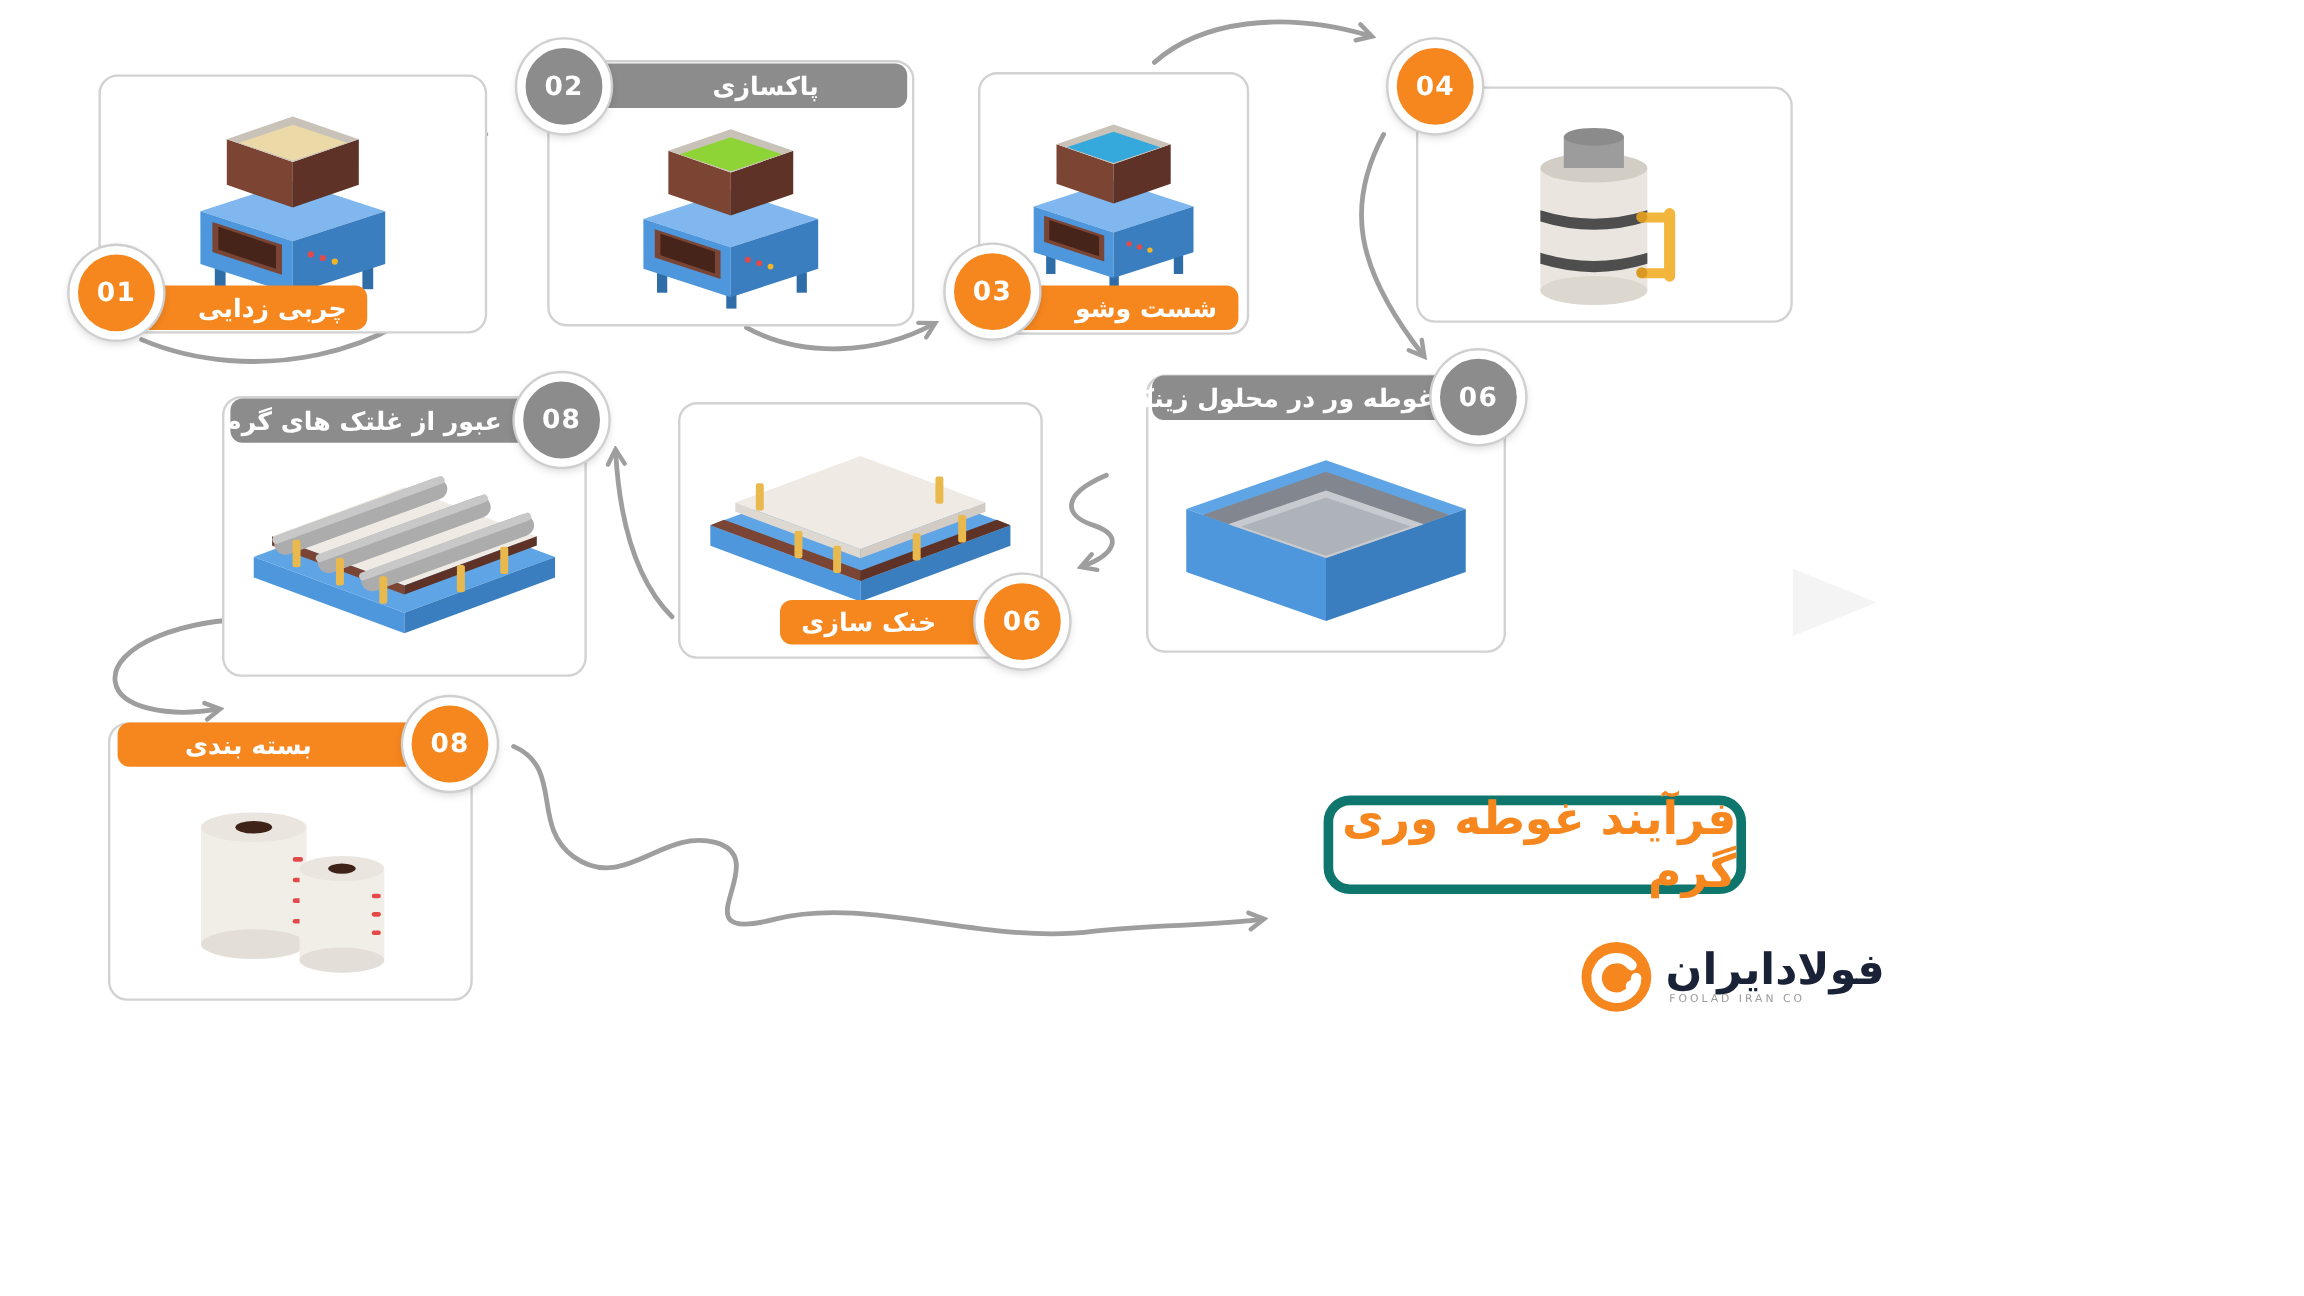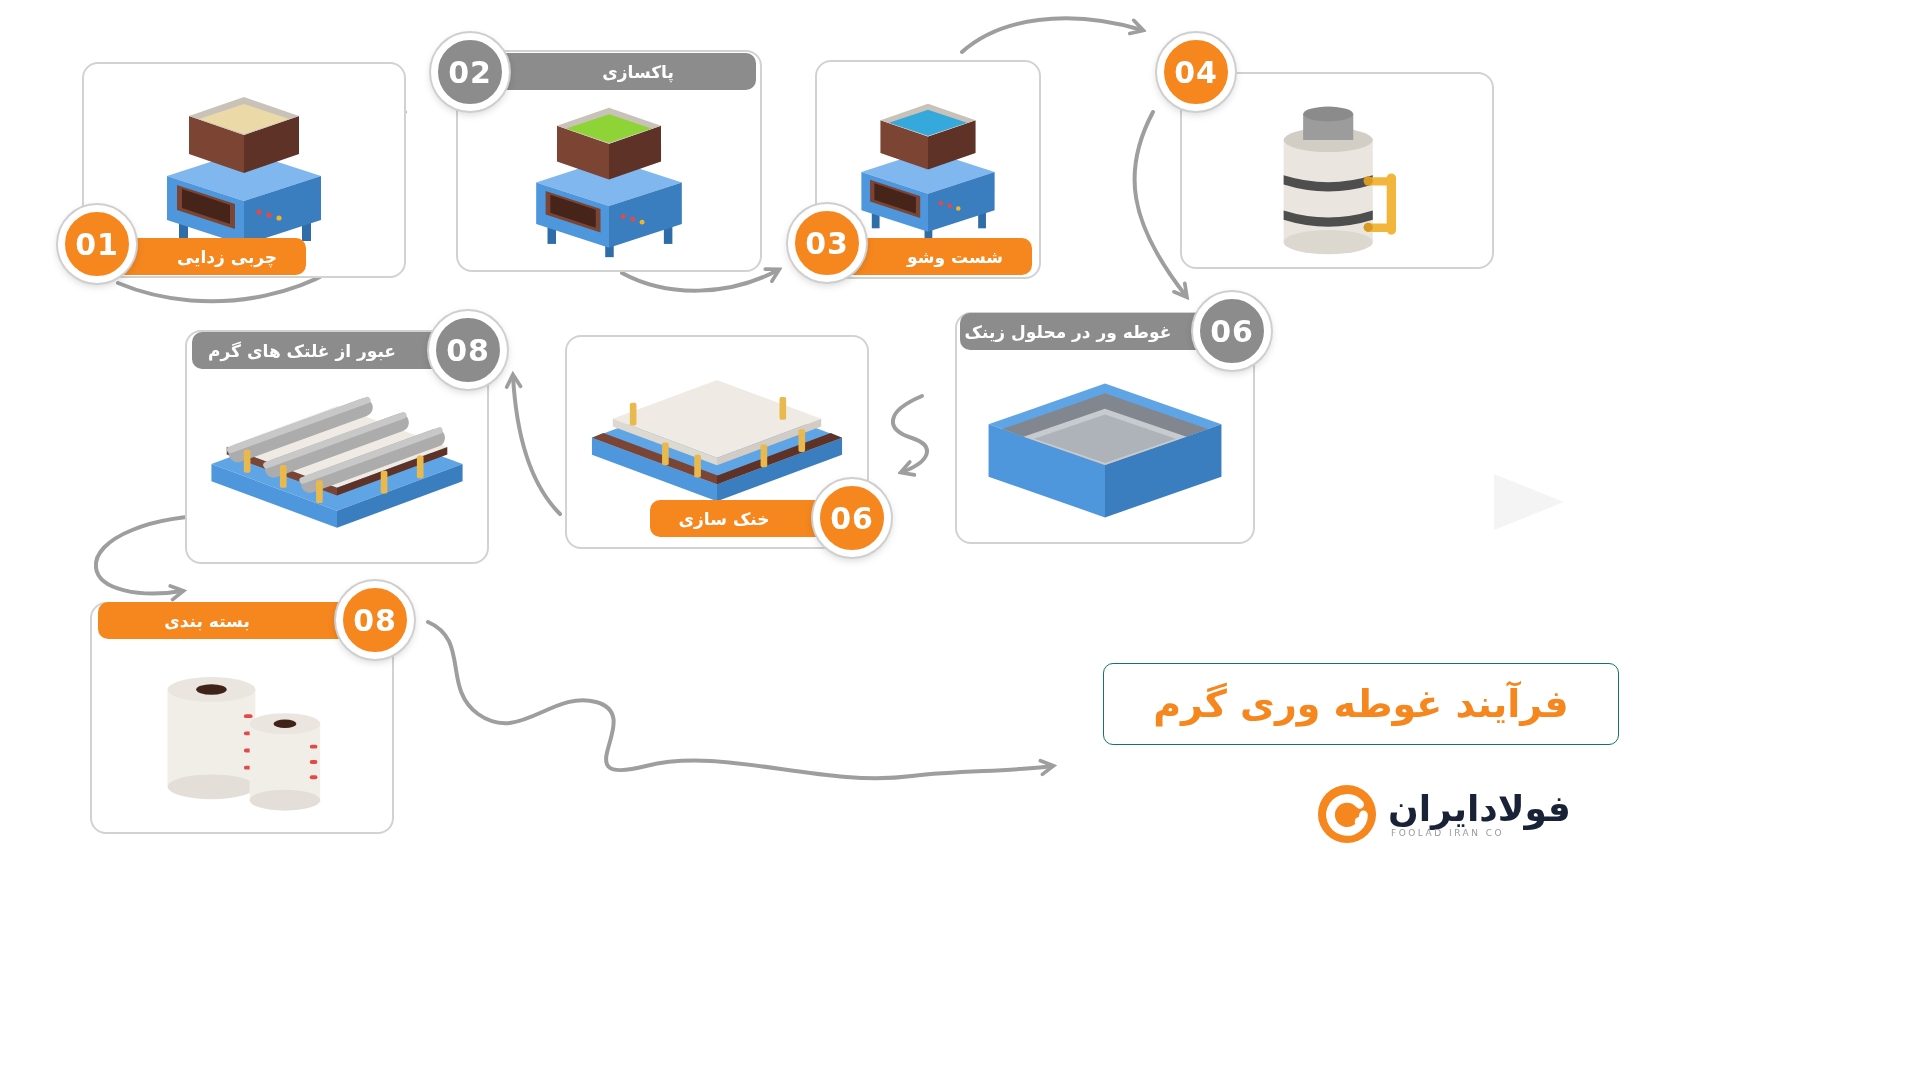--- a/index.html
+++ b/index.html
@@ -4,32 +4,32 @@
 <style>
   html,body{margin:0;padding:0;background:#ffffff;}
   .stage{position:relative;width:1920px;height:1080px;background:#ffffff;overflow:hidden;
          font-family:"DejaVu Sans",sans-serif;}
   .arrows{position:absolute;left:0;top:0;z-index:1;}
   .card{position:absolute;background:#ffffff;border:2px solid #d2d2d2;border-radius:16px;z-index:2;
         display:flex;align-items:center;justify-content:center;}
   .badge{position:absolute;z-index:5;width:64px;height:64px;border-radius:50%;
          border:7px solid #ffffff;box-shadow:0 0 0 2px #cfcfcf,0 3px 8px rgba(0,0,0,.18);
          display:flex;align-items:center;justify-content:center;color:#ffffff;
-         font-size:30px;font-weight:bold;letter-spacing:1px;}
+         font-size:22px;font-weight:bold;letter-spacing:1px;}
   .badge.orange{background:#F6871F;}
   .badge.gray{background:#8C8C8C;}
   .steplabel{position:absolute;z-index:4;height:37px;border-radius:10px;box-sizing:border-box;
              display:flex;align-items:center;justify-content:center;color:#ffffff;
-             font-size:17px;font-weight:bold;direction:rtl;white-space:nowrap;}
+             font-size:21px;font-weight:bold;direction:rtl;white-space:nowrap;}
   .steplabel.orange{background:#F6871F;}
   .steplabel.gray{background:#8C8C8C;}
   .pad-l40{padding-left:40px;} .pad-l30{padding-left:30px;} .pad-l20{padding-left:20px;}
   .pad-r36{padding-right:36px;} .pad-r40{padding-right:40px;}
-  .title-box{position:absolute;left:1103px;top:663px;width:516px;height:82px;z-index:2;
-             border:1px solid #0f766e;border-radius:10px;background:#ffffff;box-sizing:border-box;
+  .title-box{position:absolute;left:1103px;top:663px;width:352px;height:82px;z-index:2;
+             border:8px solid #0f766e;border-radius:22px;background:#ffffff;box-sizing:border-box;
              display:flex;align-items:center;justify-content:center;color:#F6871F;
              font-size:38px;font-weight:bold;direction:rtl;}
   .logo{position:absolute;left:1316px;top:783px;z-index:2;display:flex;align-items:center;gap:10px;}
   .logo-text{display:flex;flex-direction:column;align-items:flex-start;text-align:right;}
   .logo-name{font-size:36px;font-weight:bold;color:#1A2238;direction:rtl;line-height:1.05;}
   .logo-caption{font-size:9px;letter-spacing:2.5px;color:#9a9a9a;margin-left:3px;margin-top:1px;}
 </style>
 </head>
 <body>
 

